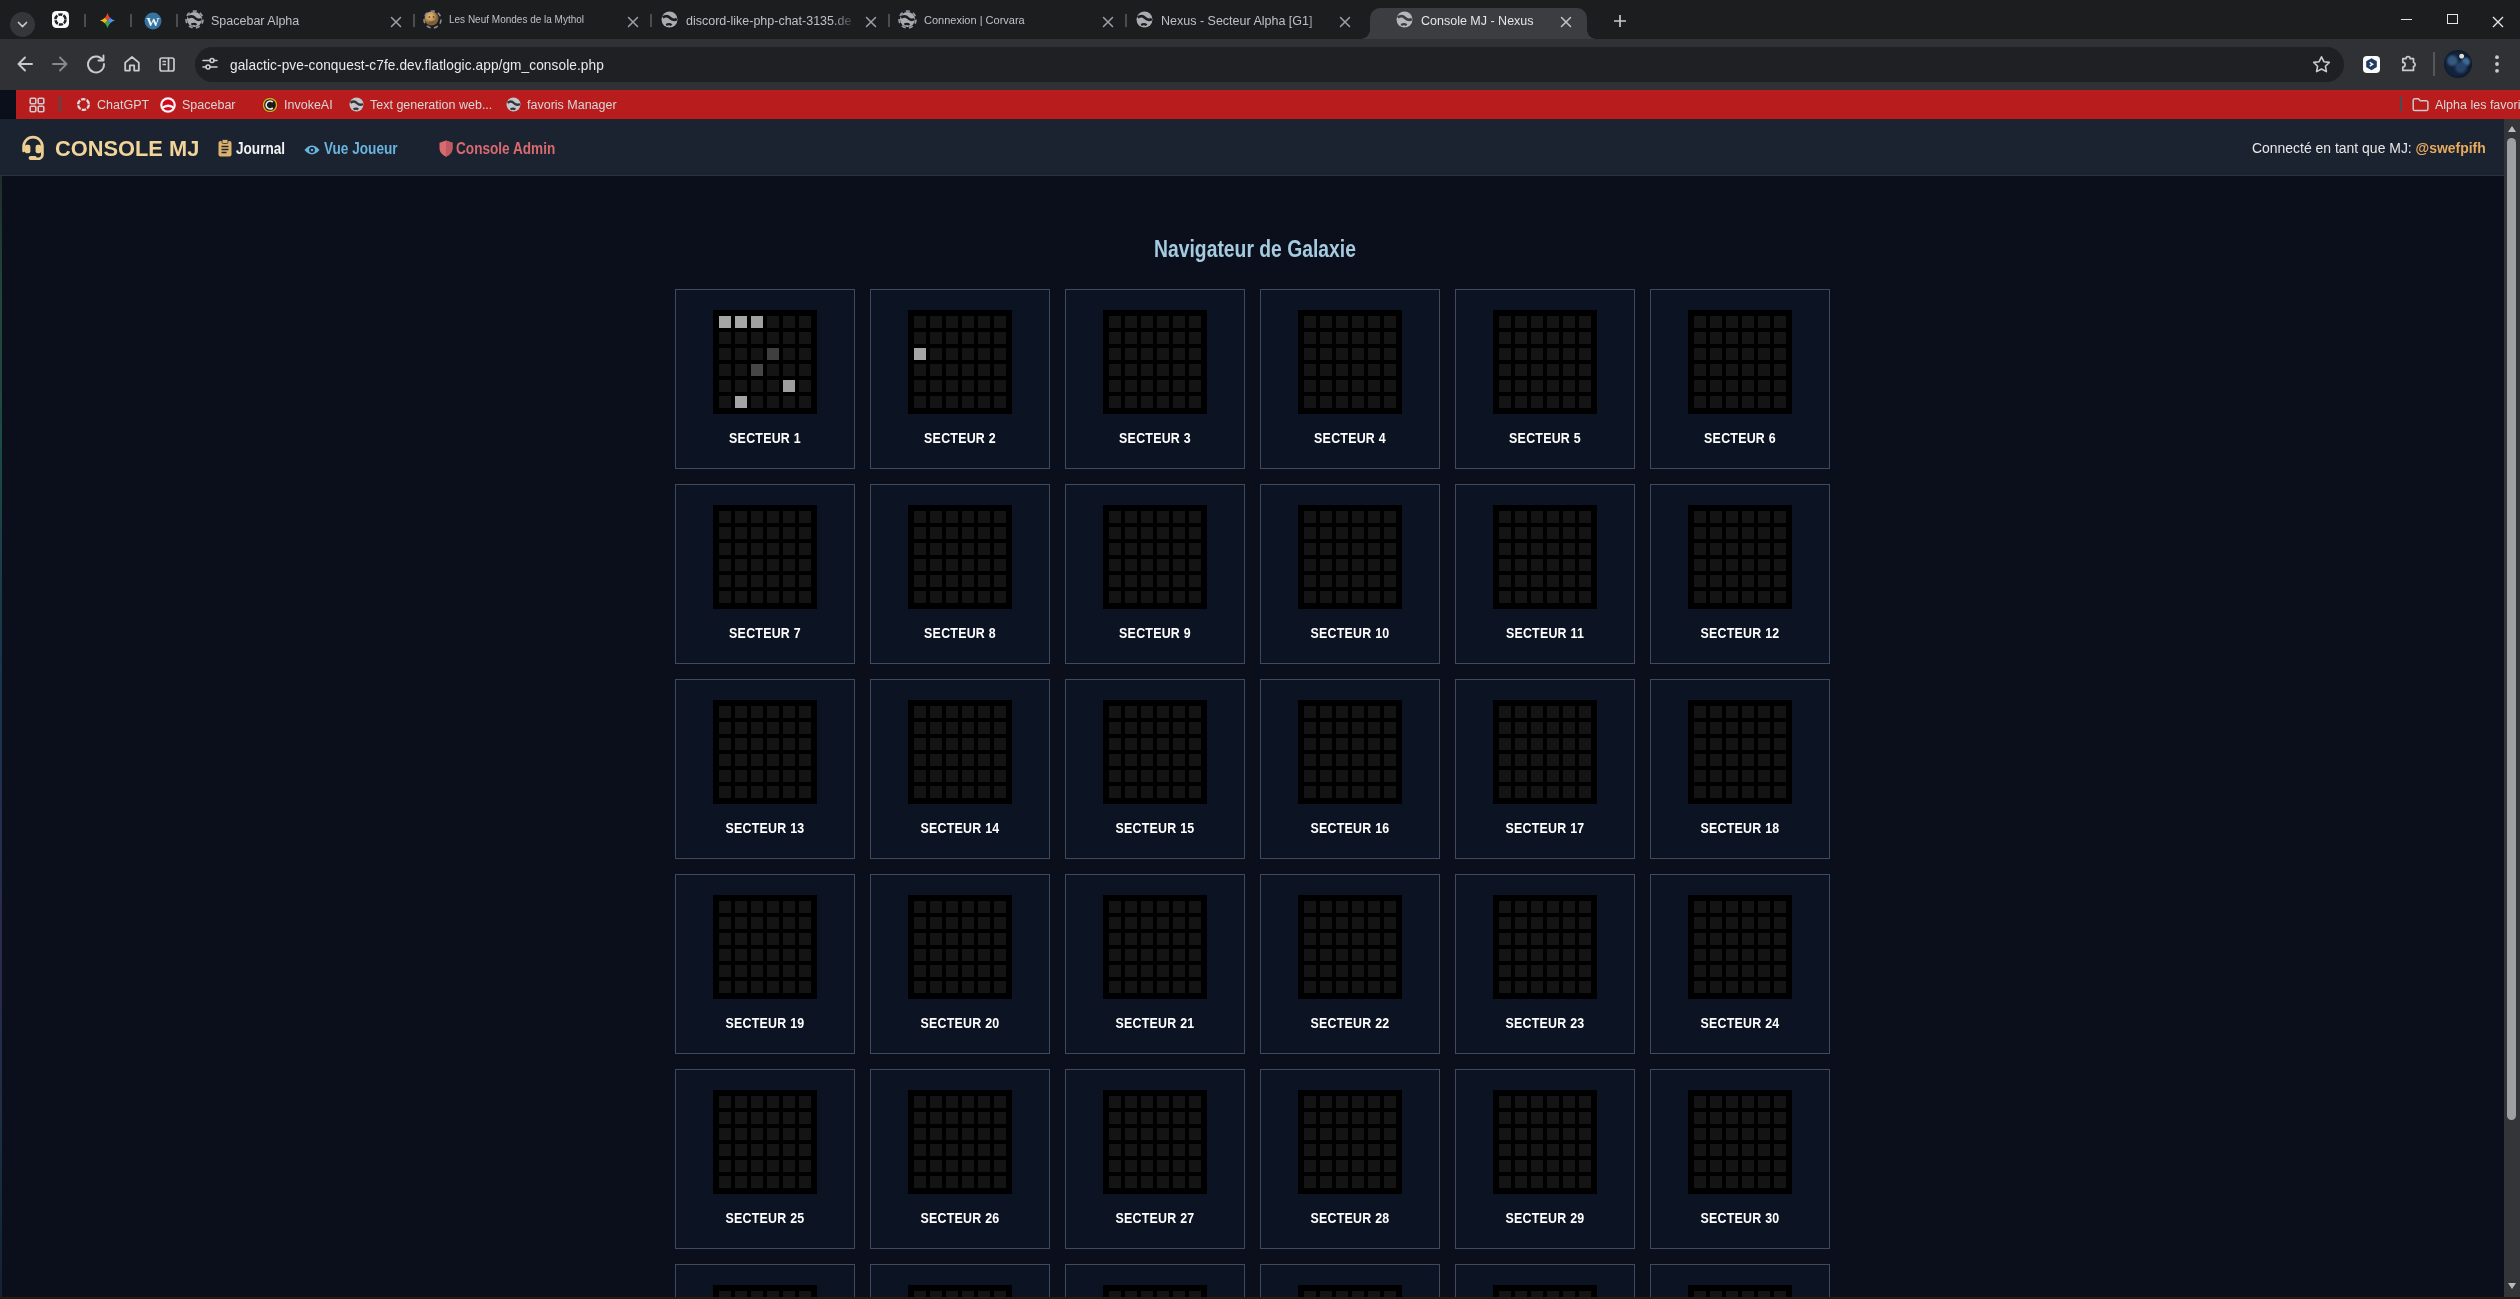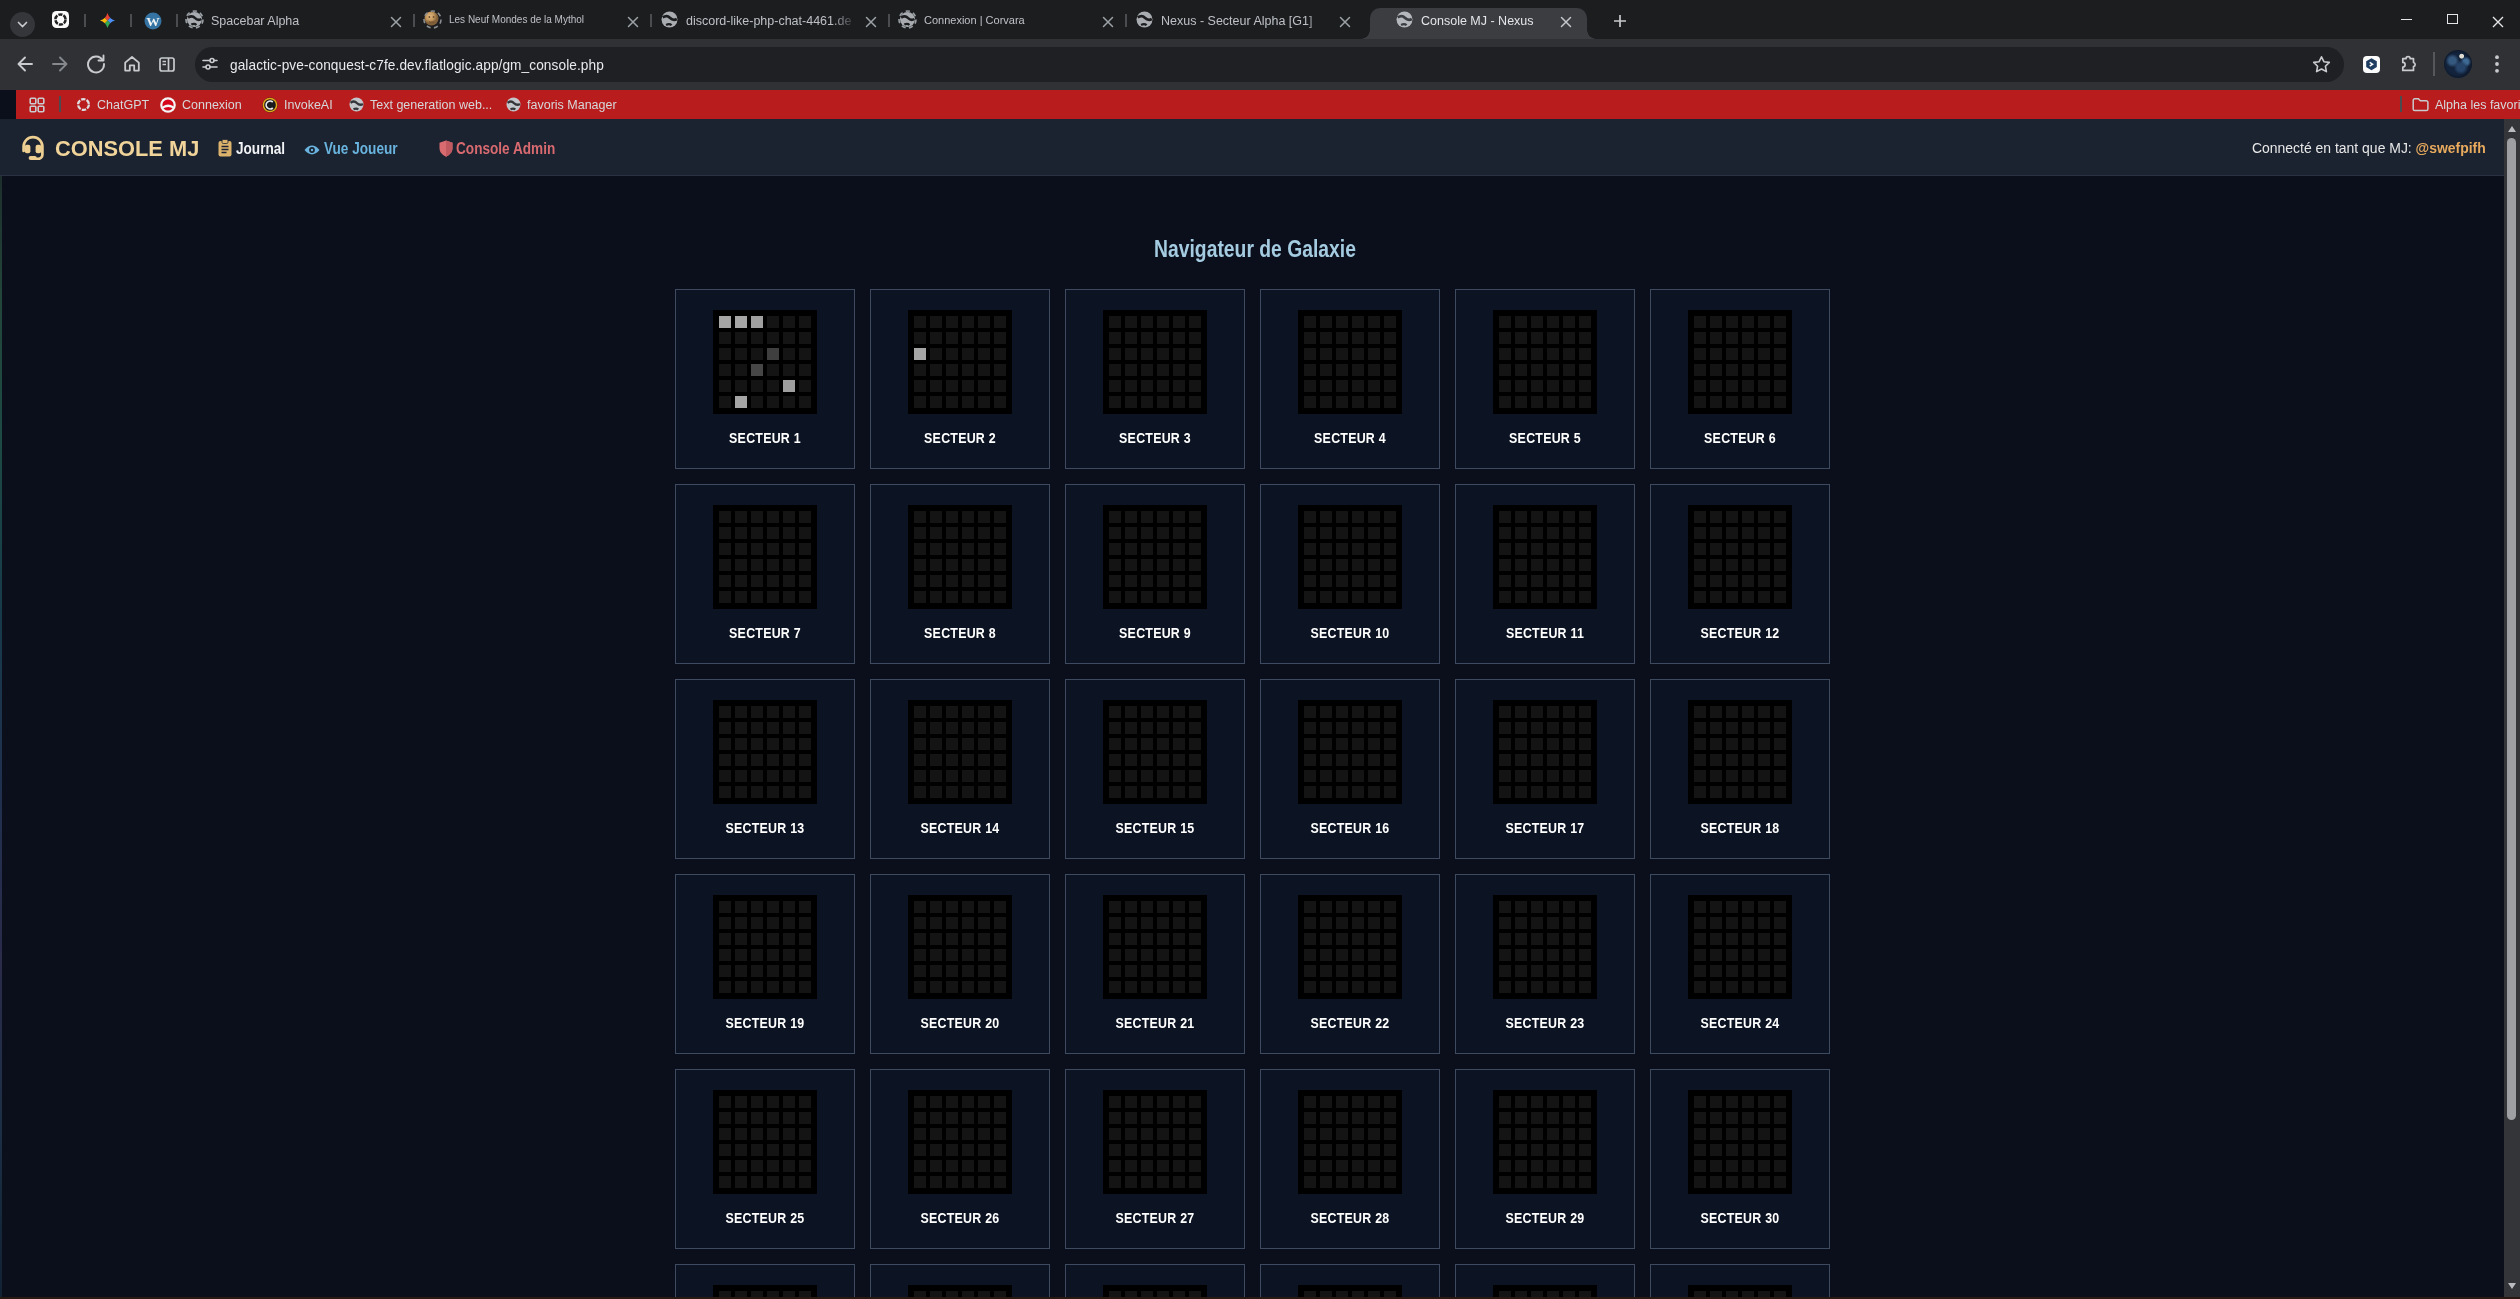--- a/index.html
+++ b/index.html
@@ -93,21 +93,21 @@
       </svg></div>
 <div style="position:absolute;left:449px;top:13.5px;width:170px;overflow:hidden;white-space:nowrap;font-size:10px;color:#bdc1c6;-webkit-mask-image:linear-gradient(to right,#000 85%,transparent)">Les Neuf Mondes de la Mythol</div>
 <div style="position:absolute;left:627px;top:14px"><svg width="12" height="12" viewBox="0 0 12 12" style="">
         <path d="M1.5 1.5 L10.5 10.5 M10.5 1.5 L1.5 10.5" stroke="#9da2a7" stroke-width="1.5" stroke-linecap="round"></path>
       </svg></div>
 <div style="position:absolute;left:661px;top:11px"><svg width="17" height="17" viewBox="0 0 17 17" style="">
         <circle cx="8.5" cy="8.5" r="8.0" fill="#a9acb0"></circle>
 <path d="M1.7000000000000002 6.46 Q5.949999999999999 3.74 8.84 6.800000000000001 Q12.24 10.2 15.81 7.989999999999999" stroke="#1c1d1f" stroke-width="2.72" fill="none"></path>
 <path d="M5.1 13.94 Q8.5 12.24 10.54 14.28" stroke="#1c1d1f" stroke-width="2.3800000000000003" fill="none"></path>
       </svg></div>
-<div style="position:absolute;left:686px;top:13.5px;width:171px;overflow:hidden;white-space:nowrap;font-size:12.5px;color:#bdc1c6;-webkit-mask-image:linear-gradient(to right,#000 85%,transparent)">discord-like-php-chat-4461.de</div>
+<div style="position:absolute;left:686px;top:13.5px;width:171px;overflow:hidden;white-space:nowrap;font-size:12.5px;color:#bdc1c6;-webkit-mask-image:linear-gradient(to right,#000 85%,transparent)">discord-like-php-chat-3135.de</div>
 <div style="position:absolute;left:865px;top:14px"><svg width="12" height="12" viewBox="0 0 12 12" style="">
         <path d="M1.5 1.5 L10.5 10.5 M10.5 1.5 L1.5 10.5" stroke="#9da2a7" stroke-width="1.5" stroke-linecap="round"></path>
       </svg></div>
 <div style="position:absolute;left:898px;top:10px"><svg width="19" height="19" viewBox="0 0 19 19" style="">
         <g transform="translate(1.5,1.5)">
           <circle cx="8.0" cy="8.0" r="7.5" fill="#a9acb0"></circle>
 <path d="M1.6 6.08 Q5.6 3.52 8.32 6.4 Q11.52 9.6 14.88 7.52" stroke="#1c1d1f" stroke-width="2.56" fill="none"></path>
 <path d="M4.8 13.12 Q8.0 11.52 9.92 13.44" stroke="#1c1d1f" stroke-width="2.24" fill="none"></path>
         </g>
         <circle cx="9.5" cy="9.5" r="8.5" fill="none" stroke="#9aa0a6" stroke-width="1.6" stroke-dasharray="4.2 3.4"></circle>
@@ -205,21 +205,21 @@
 <div style="position:absolute;left:43px;top:6px;width:2px;height:16px;background:#4a4c4f"></div>
 <div style="position:absolute;left:60px;top:7px"><svg width="15" height="15" viewBox="0 0 15 15" style="">
         <circle cx="7.5" cy="7.5" r="5.4" fill="none" stroke="#dde0e3" stroke-width="2.3" stroke-dasharray="4.4 1.2"></circle>
       </svg></div>
     <div style="position:absolute;left:81px;top:7.5px;font-size:12.5px;color:#d6d8da;white-space:nowrap">ChatGPT</div>
 <div style="position:absolute;left:144px;top:7px"><svg width="16" height="16" viewBox="0 0 16 16" style="">
         <circle cx="8" cy="8" r="7.8" fill="#f4f5f6"></circle>
         <circle cx="8" cy="8" r="5.6" fill="#d6071c"></circle>
         <path d="M2.5 9.5 Q8 5.5 13.5 9.2 L13.5 11.5 Q8 8.3 2.5 11.8 Z" fill="#f4f5f6"></path>
       </svg></div>
-    <div style="position:absolute;left:166px;top:7.5px;font-size:12.5px;color:#d6d8da;white-space:nowrap">Connexion</div>
+    <div style="position:absolute;left:166px;top:7.5px;font-size:12.5px;color:#d6d8da;white-space:nowrap">Spacebar</div>
 <div style="position:absolute;left:246px;top:7px"><svg width="16" height="16" viewBox="0 0 16 16" style="">
         <circle cx="8" cy="8" r="7.6" fill="#1b1b1d"></circle>
         <circle cx="8" cy="8" r="6.6" fill="none" stroke="#e7a616" stroke-width="1.5"></circle>
         <path d="M10.8 5 A4 4 0 1 0 10.8 11" fill="none" stroke="#ececec" stroke-width="1.7"></path>
       </svg></div>
     <div style="position:absolute;left:268px;top:7.5px;font-size:12.5px;color:#d6d8da;white-space:nowrap">InvokeAI</div>
 <div style="position:absolute;left:333px;top:7px"><svg width="15" height="15" viewBox="0 0 15 15" style="">
         <circle cx="7.5" cy="7.5" r="7.0" fill="#c3c6ca"></circle>
 <path d="M1.5 5.7 Q5.25 3.3 7.800000000000001 6.0 Q10.799999999999999 9.0 13.950000000000001 7.05" stroke="#333539" stroke-width="2.4" fill="none"></path>
 <path d="M4.5 12.299999999999999 Q7.5 10.799999999999999 9.3 12.6" stroke="#333539" stroke-width="2.1" fill="none"></path>

